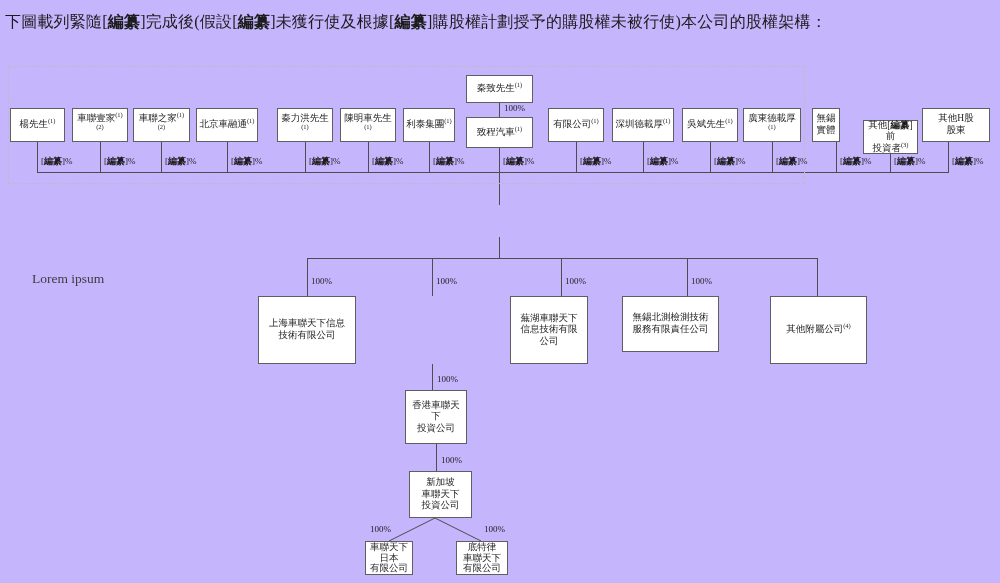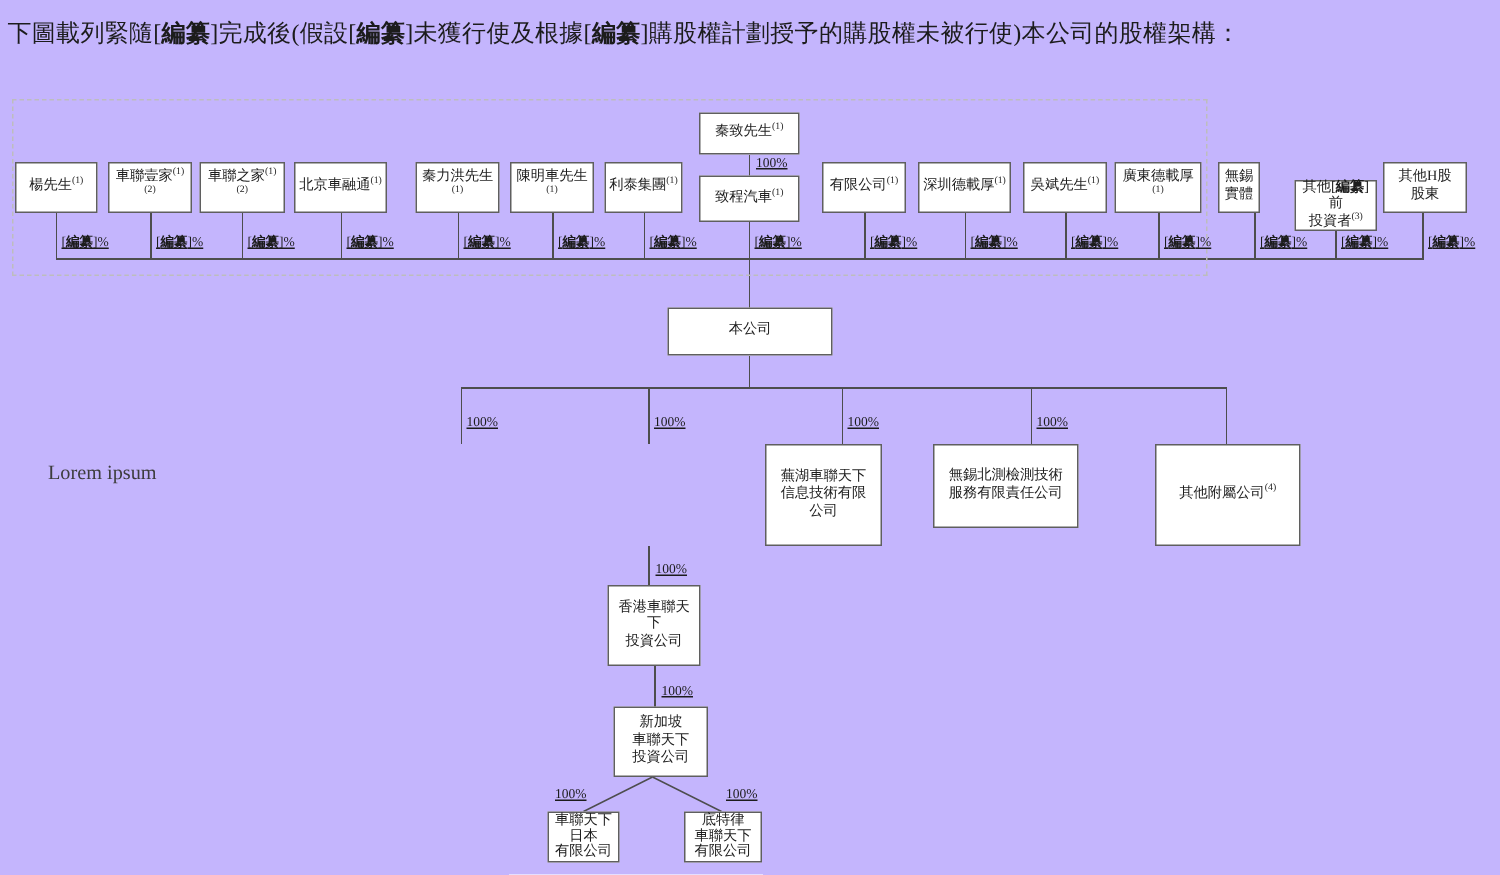--- a/index.html
+++ b/index.html
@@ -1,28 +1,28 @@
 <!DOCTYPE html>
 <html><head>
 <meta charset="utf-8">
 <style>
   html,body{margin:0;padding:0;background:#fff;}
   body{font-family:"Liberation Serif","DejaVu Serif",serif;}
   .canvas{position:relative;width:1000px;height:583px;background:#c4b5fd;color:#1c1c1c;overflow:hidden;}
   .title{position:absolute;left:5px;top:12px;font-size:16px;white-space:nowrap;letter-spacing:.2px;}
   .title b{font-weight:bold;}
-  .note{position:absolute;left:32px;top:271px;font-size:13.5px;color:#3d3d3d;margin-top:36px;}
+  .note{position:absolute;left:32px;top:271px;font-size:13.5px;color:#3d3d3d;}
   .dashed{position:absolute;left:8px;top:66px;width:797px;height:118px;border:1px dashed #bdbdbd;box-sizing:border-box;}
   .box{position:absolute;border:1px solid #5f5f5f;background:#fff;display:flex;align-items:center;justify-content:center;
        text-align:center;font-size:9.5px;line-height:1.22;box-sizing:border-box;padding:1px 2px;}
   .subbox{padding:2px 6px;}
   .bt{display:inline-block;}
   .bl{display:block;}
   sup{font-size:6.5px;vertical-align:super;line-height:0;}
-  .pct{position:absolute;font-size:9px;white-space:nowrap;text-decoration:underline;}
+  .pct{position:absolute;font-size:9px;white-space:nowrap;}
   .pct b{font-weight:bold;}
   svg.cn{position:absolute;left:0;top:0;}
 </style>
 </head>
 <body>
 
 <div class="canvas">
 
   <svg class="cn" width="1000" height="583">
     <g stroke="#4d4d4d" stroke-width="1" shape-rendering="crispEdges">
@@ -115,21 +115,21 @@
     </div>
   <div class="box" style="left:812px;top:108px;width:28px;height:34px">
     <span class="bt"><span>無錫實體</span><sup></sup></span>
     </div>
   <div class="box" style="left:863px;top:120px;width:55px;height:34px">
     <span class="bt">
       <span class="bl"><span>其他[</span><b>編纂</b><span>]前</span></span>
       <span class="bl"><span>投資者</span><sup>(3)</sup></span>
     </span>
     </div>
-  <div class="box" style="left:922px;top:108px;width:56px;height:34px">
+  <div class="box" style="left:922px;top:108px;width:68px;height:34px">
     <span class="bt">
         <span class="bl">其他H股</span>
         <span class="bl">股東</span>
       </span>
     </div>
 
   <div class="pct" style="left:41px;top:155px"><span>[</span><b>編纂</b><span>]%</span></div>
   <div class="pct" style="left:104px;top:155px"><span>[</span><b>編纂</b><span>]%</span></div>
   <div class="pct" style="left:165px;top:155px"><span>[</span><b>編纂</b><span>]%</span></div>
   <div class="pct" style="left:231px;top:155px"><span>[</span><b>編纂</b><span>]%</span></div>
@@ -138,29 +138,29 @@
   <div class="pct" style="left:433px;top:155px"><span>[</span><b>編纂</b><span>]%</span></div>
   <div class="pct" style="left:503px;top:155px"><span>[</span><b>編纂</b><span>]%</span></div>
   <div class="pct" style="left:580px;top:155px"><span>[</span><b>編纂</b><span>]%</span></div>
   <div class="pct" style="left:647px;top:155px"><span>[</span><b>編纂</b><span>]%</span></div>
   <div class="pct" style="left:714px;top:155px"><span>[</span><b>編纂</b><span>]%</span></div>
   <div class="pct" style="left:776px;top:155px"><span>[</span><b>編纂</b><span>]%</span></div>
   <div class="pct" style="left:840px;top:155px"><span>[</span><b>編纂</b><span>]%</span></div>
   <div class="pct" style="left:894px;top:155px"><span>[</span><b>編纂</b><span>]%</span></div>
   <div class="pct" style="left:952px;top:155px"><span>[</span><b>編纂</b><span>]%</span></div>
 
-  <div class="box" style="left:445px;top:205px;width:110px;height:32px">
-    <span class="bt">本公司</span>
-  </div>
 
   <div class="pct" style="left:311px;top:276px">100%</div>
   <div class="pct" style="left:436px;top:276px">100%</div>
   <div class="pct" style="left:565px;top:276px">100%</div>
   <div class="pct" style="left:691px;top:276px">100%</div>
 
+  <div class="box subbox" style="left:258px;top:296px;width:98px;height:68px">
+    <span class="bt"><span>上海車聯天下信息技術有限公司</span><sup></sup></span>
+    </div>
   <div class="box subbox" style="left:510px;top:296px;width:78px;height:68px">
     <span class="bt"><span>蕪湖車聯天下信息技術有限公司</span><sup></sup></span>
     </div>
   <div class="box subbox" style="left:622px;top:296px;width:97px;height:56px">
     <span class="bt"><span>無錫北測檢測技術服務有限責任公司</span><sup></sup></span>
     </div>
   <div class="box subbox" style="left:770px;top:296px;width:97px;height:68px">
     <span class="bt"><span>其他附屬公司</span><sup>(4)</sup></span>
     </div>
 

